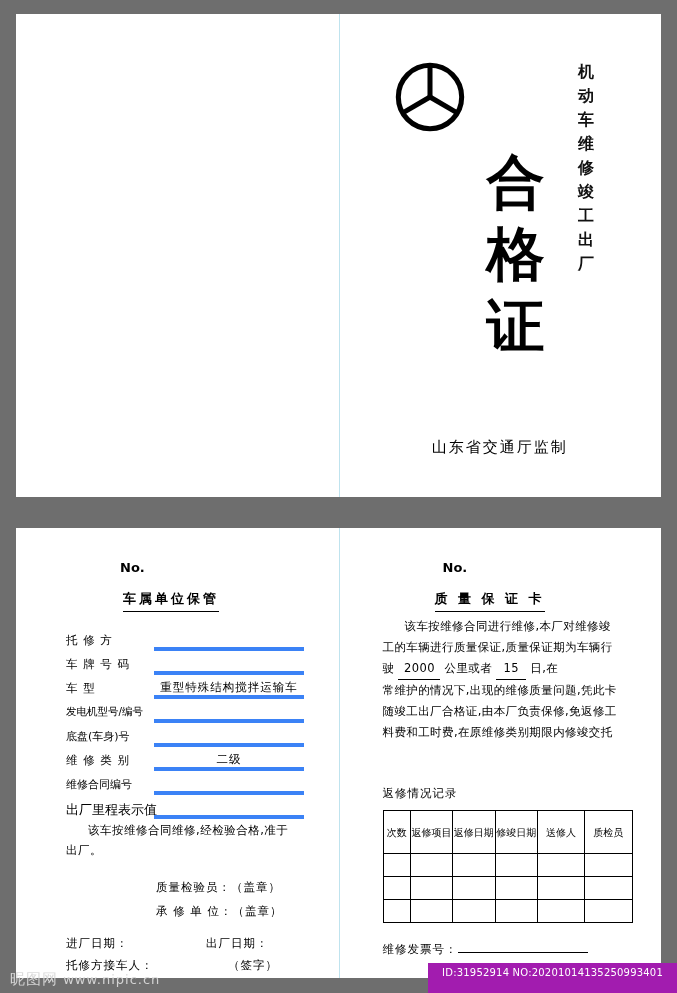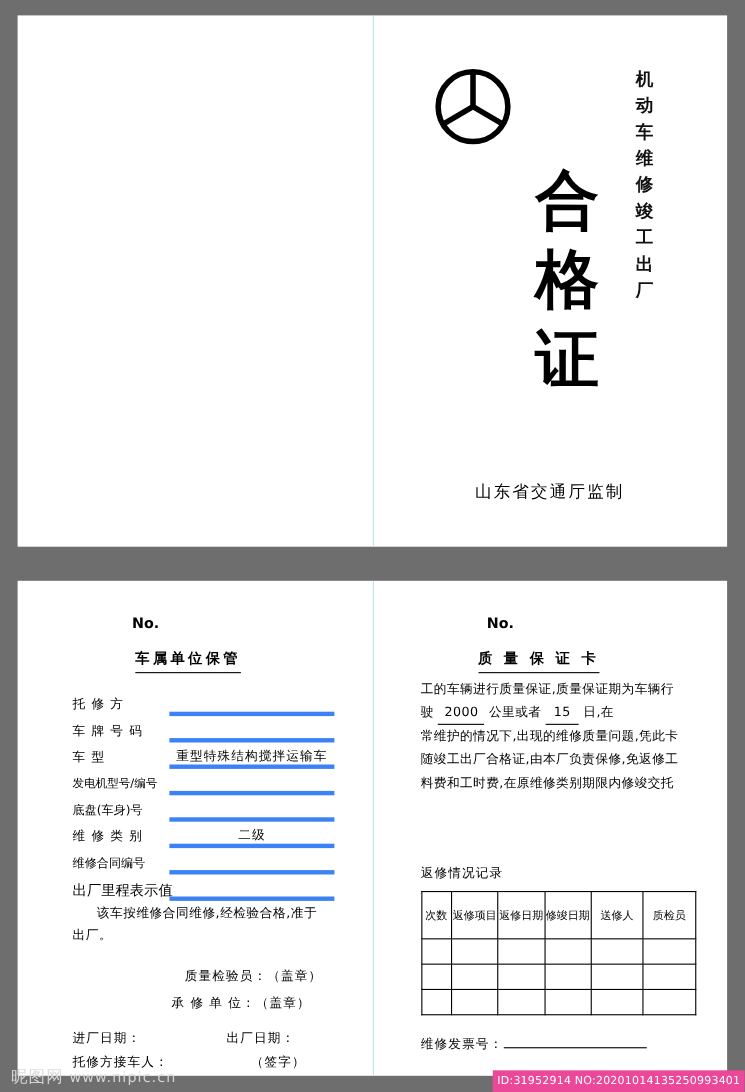--- a/index.html
+++ b/index.html
@@ -261,24 +261,24 @@
     color: #d9d9d9;
     font-size: 13px;
     letter-spacing: 1px;
     opacity: .95;
   }
   .wm .cn { font-size: 15px; }
   .idbar {
     position: absolute;
     right: 0;
     bottom: 0;
-    height: 20px;
+    height: 30px;
     line-height: 20px;
-    padding: 0 4px;
-    background: #ec4899;
+    padding: 0 14px;
+    background: #a21caf;
     color: #ffffff;
     font-family: "DejaVu Sans", sans-serif;
     font-size: 10px;
     letter-spacing: .2px;
   }
 </style>
 </head>
 <body>
 
 <div class="cover">
@@ -355,34 +355,35 @@
     <div class="frow" style="top:270px;">
       <span class="lbl" style="font-size:13px; letter-spacing:0;">出厂里程表示值</span>
       <span class="val"></span>
     </div>
 
     <div class="note-left">
       <div class="ind">该车按维修合同维修,经检验合格,准于</div>
       <div>出厂。</div>
     </div>
 
-    <div class="sign-line" style="left:152px; top:352px;">质量检验员：（盖章）</div>
+    <div class="sign-line" style="left:140px; top:352px;">质量检验员：（盖章）</div>
     <div class="sign-line" style="left:140px; top:376px;">承 修 单 位：（盖章）</div>
 
     <div class="sign-line" style="left:50px; top:408px;">进厂日期：</div>
     <div class="sign-line" style="left:190px; top:408px;">出厂日期：</div>
     <div class="sign-line" style="left:50px; top:430px;">托修方接车人：</div>
     <div class="sign-line" style="left:212px; top:430px;">（签字）</div>
   </div>
 
   <div class="inner-right">
     <div class="no-label" style="left:104px; top:32px;">No.</div>
     <div class="sect-title" style="left:96px; top:62px;">质 量 保 证 卡</div>
 
     <div class="para">
+      <div class="ind">该车按维修合同进行维修,本厂对维修竣</div>
       <div>工的车辆进行质量保证,质量保证期为车辆行</div>
       <div>
         <span>驶</span>
         <span class="u">2000</span>
         <span>公里或者</span>
         <span class="u" style="min-width:30px;">15</span>
         <span>日,在</span>
       </div>
       <div>常维护的情况下,出现的维修质量问题,凭此卡</div>
       <div>随竣工出厂合格证,由本厂负责保修,免返修工</div>

